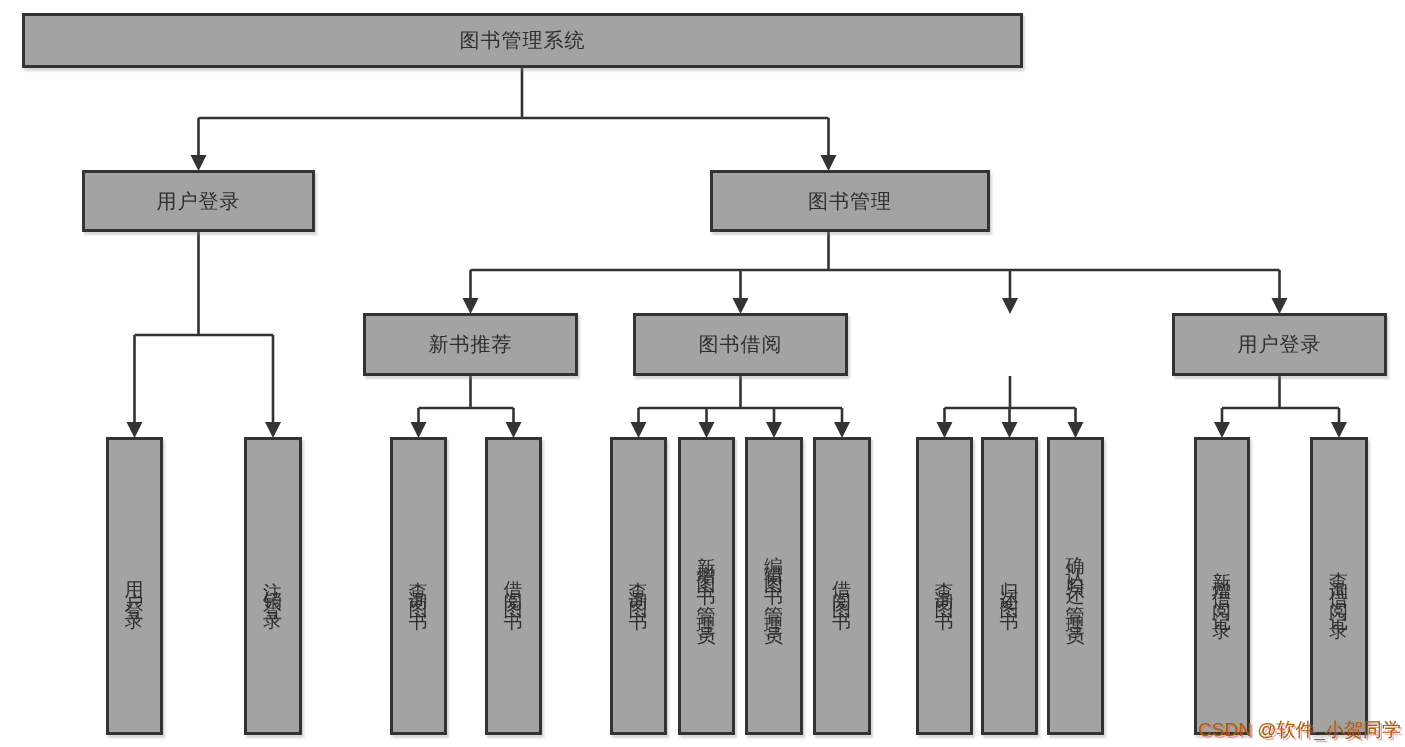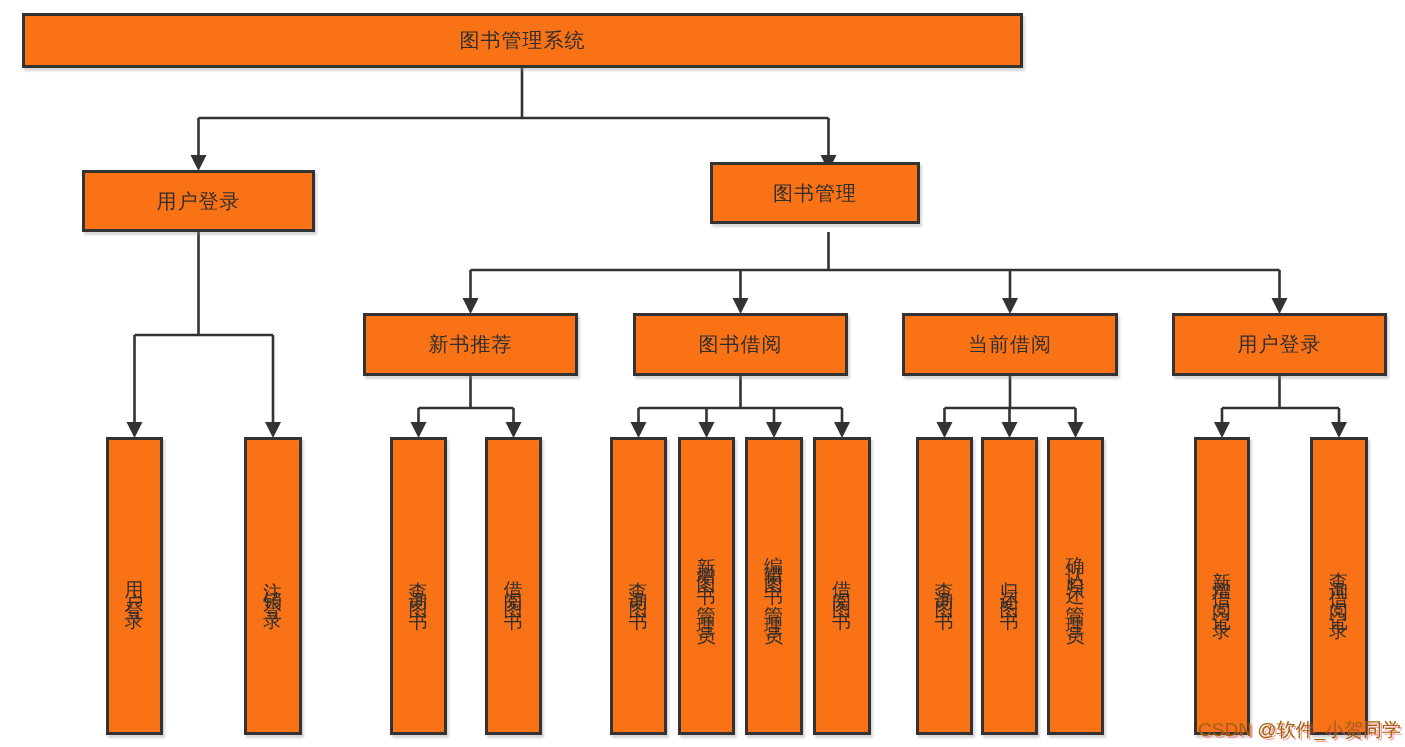--- a/index.html
+++ b/index.html
@@ -18,21 +18,21 @@
   #connector-layer {
     position: absolute;
     left: 0; top: 0;
     width: 1405px;
     height: 747px;
     pointer-events: none;
   }
   .box {
     position: absolute;
     box-sizing: border-box;
-    background: #f97316;
+    background: #a3a3a3;
     border: 3px solid #333333;
     color: #2e2e2e;
     display: flex;
     align-items: center;
     justify-content: center;
     box-shadow: 2px 3px 2px rgba(140,140,140,0.35);
   }
   .hbox {
     font-size: 20px;
     letter-spacing: 1px;
@@ -115,25 +115,24 @@
     <g>
       <path class="conn" d="M1279.5 376 V408 M1222 408 H1339 M1222 408 V423 M1339 408 V423"></path>
       <polygon class="arrow" points="1214,422 1230,422 1222,438"></polygon>
       <polygon class="arrow" points="1331,422 1347,422 1339,438"></polygon>
     </g>
   </svg>
 
   <div class="box hbox" style="left:22px;top:13px;width:1001px;height:55px">图书管理系统</div>
 
   <div class="box hbox" style="left:82px;top:170px;width:233px;height:62px">用户登录</div>
-  <div class="box hbox" style="left:710px;top:162px;width:210px;height:62px">图书管理</div>
+  <div class="box hbox" style="left:710px;top:170px;width:280px;height:62px">图书管理</div>
 
   <div class="box hbox" style="left:633px;top:313px;width:215px;height:63px">图书借阅</div>
   <div class="box hbox" style="left:363px;top:313px;width:215px;height:63px">新书推荐</div>
-  <div class="box hbox" style="left:902px;top:313px;width:216px;height:63px">当前借阅</div>
   <div class="box hbox" style="left:1172px;top:313px;width:215px;height:63px">用户登录</div>
 
   <div class="box vbox" style="left:106px;top:437px;width:57px;height:298px">用户登录</div>
   <div class="box vbox" style="left:244px;top:437px;width:58px;height:298px">注销登录</div>
 
   <div class="box vbox" style="left:390px;top:437px;width:57px;height:298px">查询图书</div>
   <div class="box vbox" style="left:485px;top:437px;width:57px;height:298px">借阅图书</div>
 
   <div class="box vbox" style="left:610px;top:437px;width:57px;height:298px">查询图书</div>
   <div class="box vbox" style="left:678px;top:437px;width:57px;height:298px">新增图书（管理员）</div>

